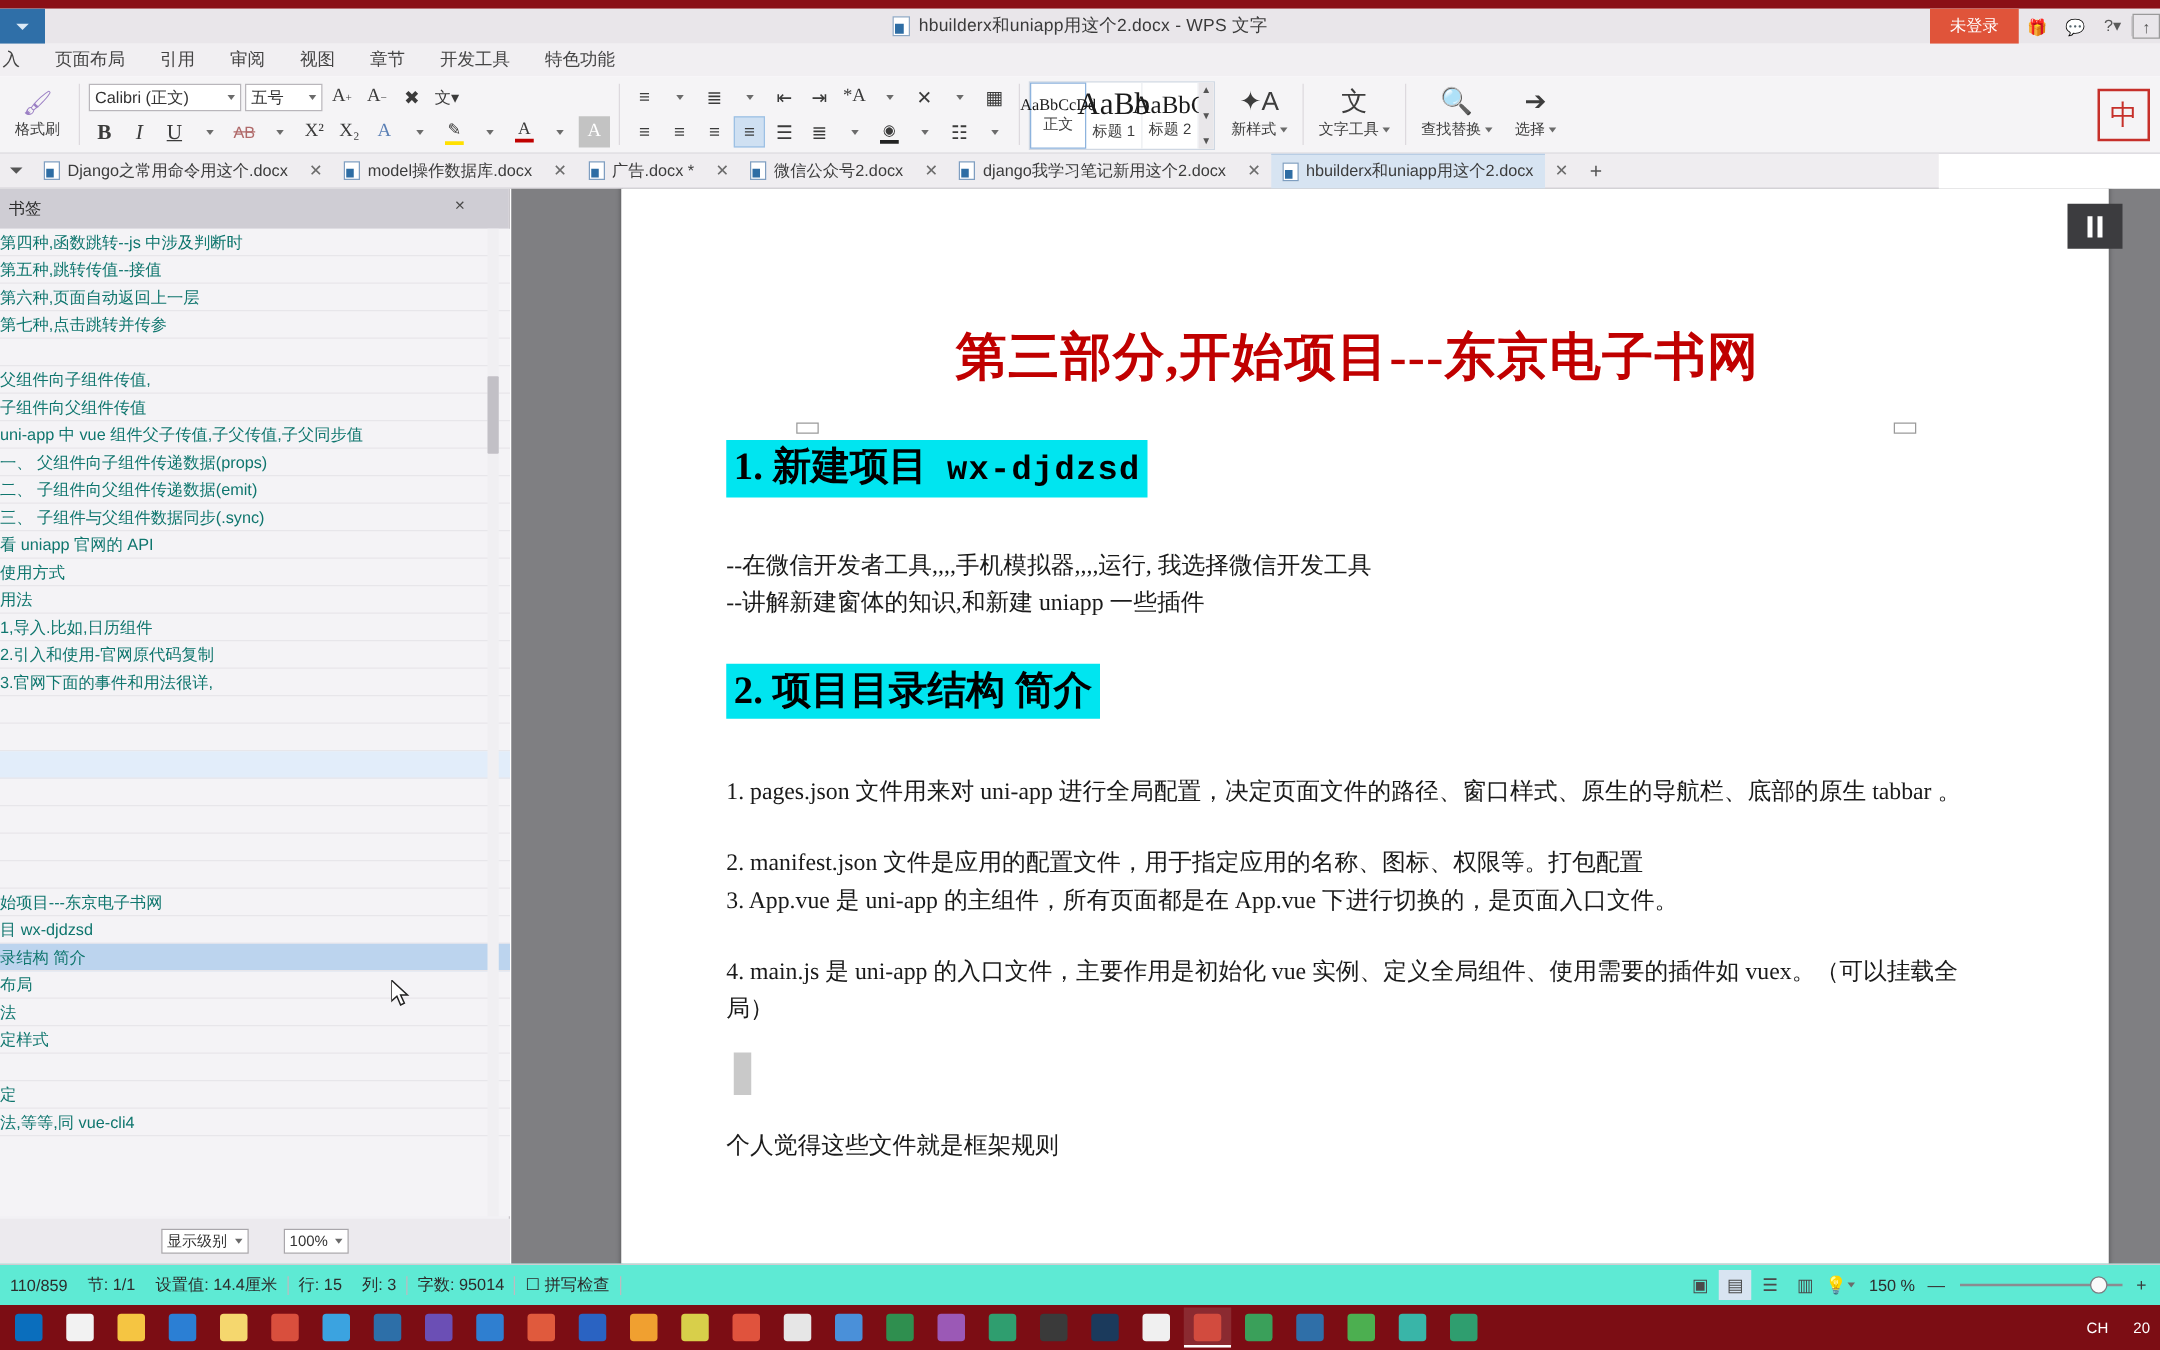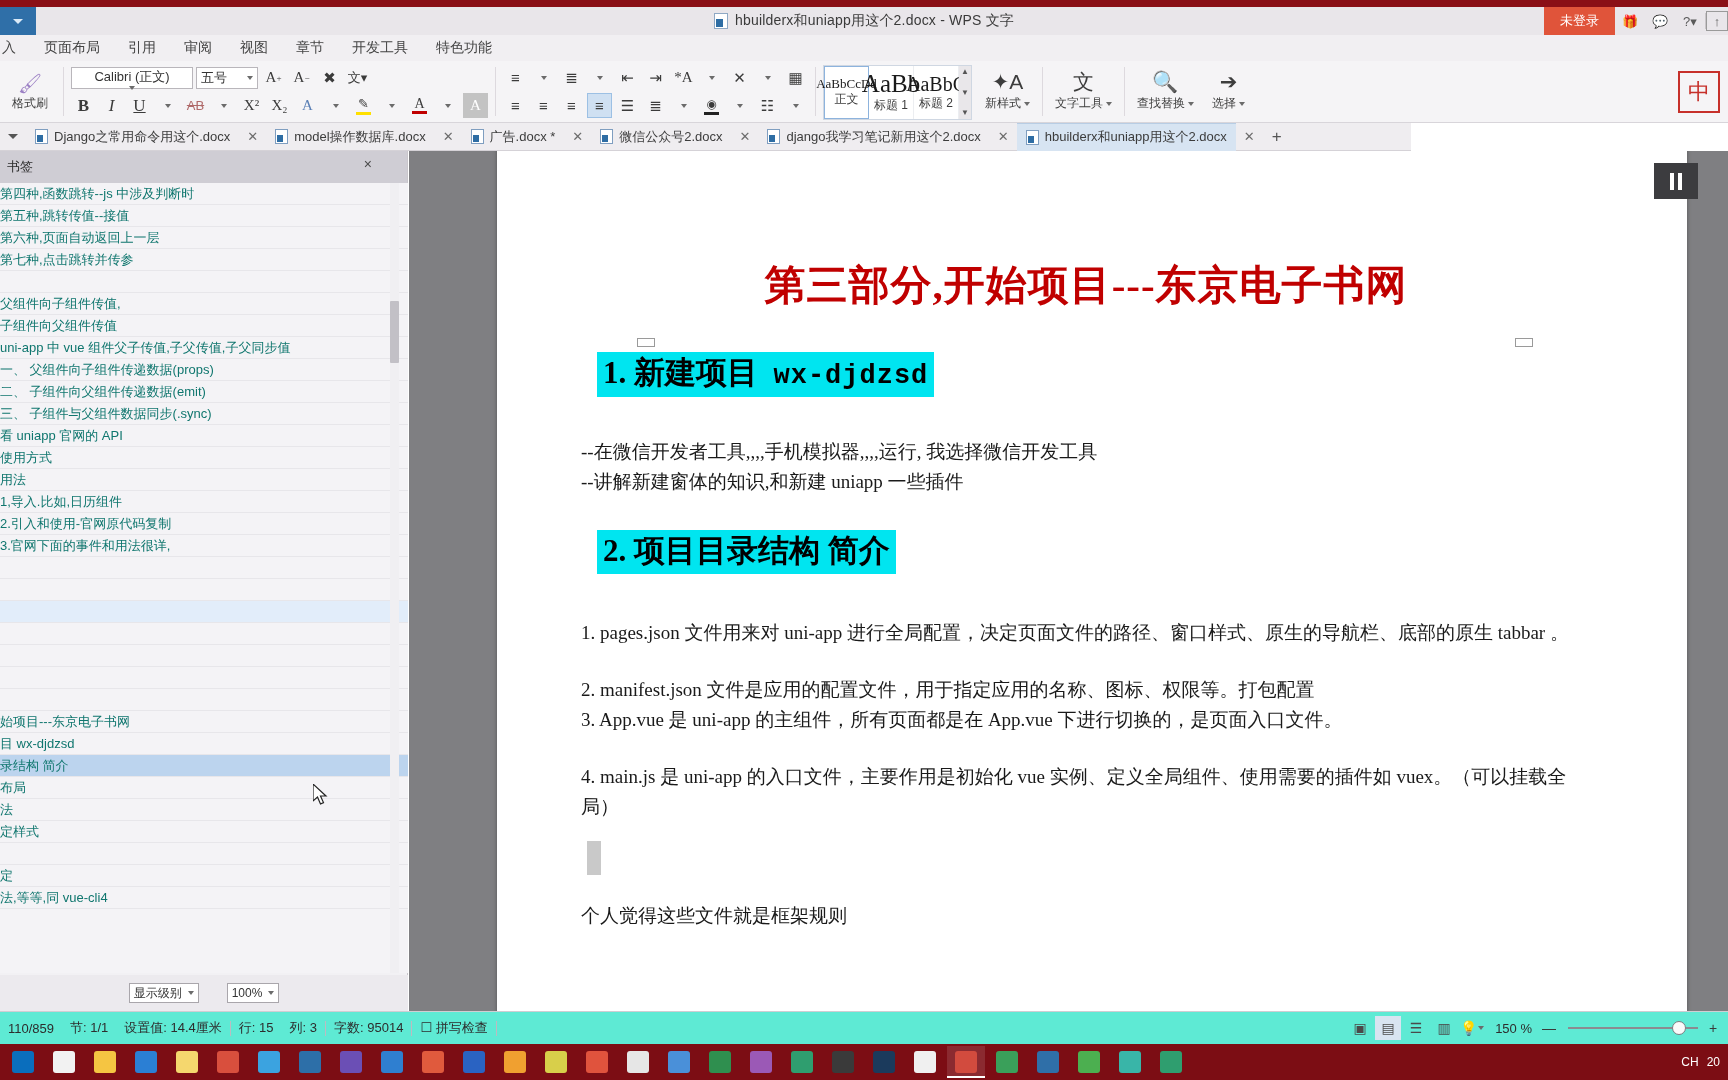--- a/index.html
+++ b/index.html
@@ -70,21 +70,20 @@
   .fmt-brush {
     width: 52px; display:flex; flex-direction:column; align-items:center; justify-content:center;
     font-size: 12px; color:#3d3d3d; gap:1px; padding-top:2px;
   }
   .brush-glyph { font-size: 19px; color:#9b7fc4; line-height:20px; }
 
   .font-name {
     width: 122px; height: 22px; background:#fff; border:1px solid #b9b6bb;
     font-size: 13px; color:#333; display:flex; align-items:center; padding: 0 4px;
     justify-content: space-between;
-    flex-direction: column;
   }
   .font-size {
     width: 62px; height: 22px; background:#fff; border:1px solid #b9b6bb;
     font-size: 13px; color:#333; display:flex; align-items:center; padding: 0 4px;
     justify-content: space-between;
   }
   .mini-caret { width:0;height:0;border-left:3.5px solid transparent;border-right:3.5px solid transparent;border-top:4px solid #6b6b6b; }
 
   .ibtn {
     min-width: 25px; height: 25px; display:flex;align-items:center;justify-content:center;
@@ -123,21 +122,21 @@
     display:flex; align-items:center; justify-content:flex-end; padding-right: 8px; gap: 6px;
   }
   .seal {
     width: 42px; height: 42px; border: 2.5px solid #c6302a; color:#c6302a;
     display:flex;align-items:center;justify-content:center; font-size: 22px;
     font-family:"Liberation Serif", serif;
   }
 
   
   .doctabs {
-    position: absolute; left: 0; top: 123px; width: 1411px; height: 28px;
+    position: absolute; left: 0; top: 123px; width: 1551px; height: 28px;
     background: #efedf0; border-bottom:1px solid #d5d2d7;
     display:flex; align-items:center; font-size: 13px; color:#3c3c3c;
   }
   .dt-caret { width: 26px; display:flex;align-items:center;justify-content:center; }
   .dt-caret i { width:0;height:0;border-left:5px solid transparent;border-right:5px solid transparent;border-top:5px solid #555; display:block;}
   .doctab {
     display:flex; align-items:center; gap:6px; height:28px; padding: 0 9px;
     white-space:nowrap; position:relative;
   }
   .doctab.active { background:#d7e4f2; border-top:1px solid #b8cde4; }
@@ -200,21 +199,21 @@
   .ruler-mark { position:absolute; border:1px solid #9a9a9a; height: 9px; }
   .doc-body { position:absolute; left: 84px; top: 120px; width: 1010px; }
 
   .h-red {
     font-family:"Liberation Serif", serif; font-size: 41px; color:#c00000;
     font-weight: 700; text-align:center; letter-spacing: 1px; line-height: 1.2;
   }
   .h-cyan {
     display:inline-block; background:#00e5f0; color:#000;
     font-family:"Liberation Serif", serif; font-size: 31px; font-weight:700;
-    padding: 3px 6px 5px 6px; line-height:1.15; white-space:nowrap;margin-left:16px;
+    padding: 3px 6px 5px 6px; line-height:1.15; white-space:nowrap;
   }
   .h-cyan .mono { font-family:"Liberation Mono", monospace; font-size: 27px; letter-spacing:1px;}
   .p-body {
     font-family:"Liberation Serif", serif; font-size: 19px; color:#1a1a1a;
     line-height: 1.55;
   }
   .text-caret {
     position:absolute; width: 14px; height: 34px; background:#c9c9c9;
   }
   .vpause {
@@ -242,21 +241,21 @@
   
   .taskbar {
     position:absolute; left:0; bottom:0; width:1728px; height:36px;
     background:#7c0d14; display:flex; align-items:center; gap: 3px; padding-left: 4px;
   }
   .tb-btn {
     width: 38px; height: 32px; display:flex; align-items:center; justify-content:center;
     font-size: 15px; color:#fff; position:relative;
   }
   .tb-btn .sq { width:22px;height:22px;border-radius:3px; display:flex;align-items:center;justify-content:center;font-size:12px;color:#fff;font-weight:bold; }
-  .tb-right { margin-left:auto; display:flex; align-items:center; gap:8px; padding-right:8px; color:#fff; font-size:12px; }
+  .tb-right { margin-left:auto; display:flex; align-items:center; gap:20px; padding-right:8px; color:#fff; font-size:12px; }
   .tb-active { box-shadow: inset 0 -2px 0 #ffffff; background: rgba(255,255,255,.12); }
 </style>
 </head>
 <body>
 
 <div id="app">
 
   <div class="titlebar"></div>
   <div class="titlebar2">
     <div class="title-text">

